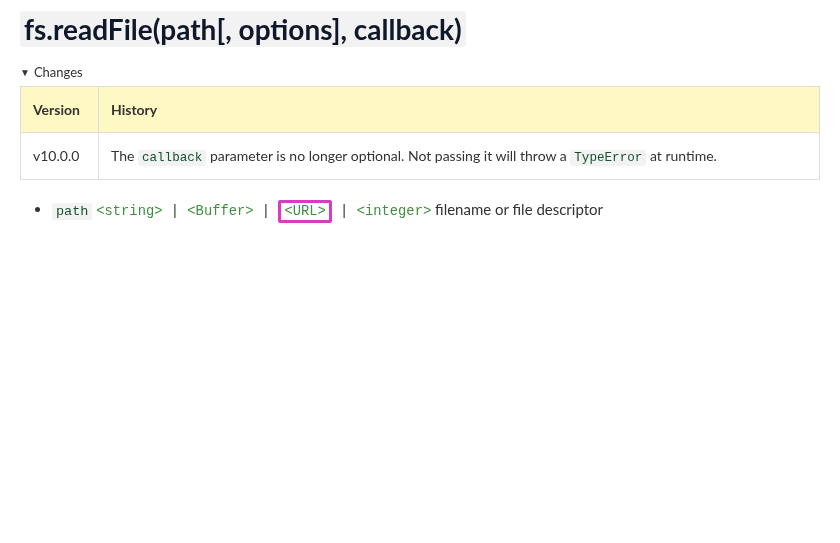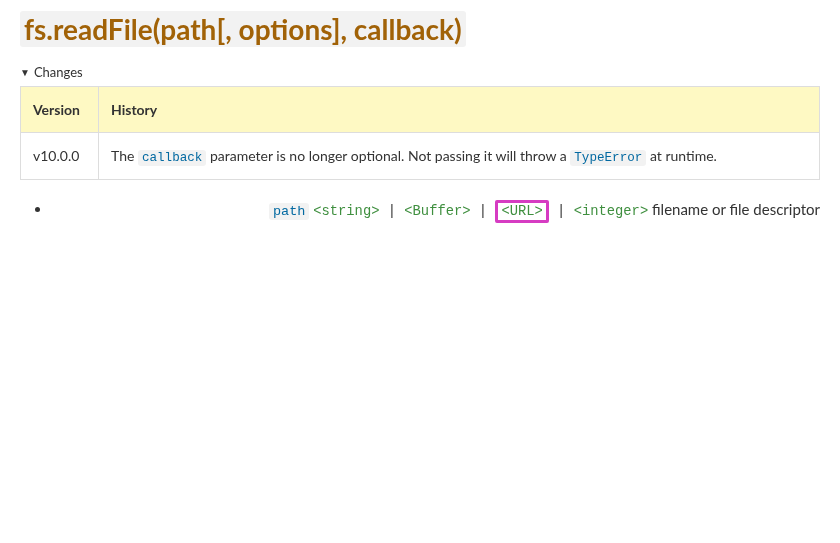--- a/index.html
+++ b/index.html
@@ -9,21 +9,21 @@
     color: #333;
     margin: 0;
     padding: 12px 20px 20px 20px;
     background: #fff;
     width: 840px;
   }
   h2.sig {
     font-size: 28px;
     font-weight: 700;
     margin: 0 0 18px 0;
-    color: #a16207;
+    color: #0f172a;
   }
   h2.sig .sig-inner {
     background: #f2f2f2;
     padding: 1px 4px;
     border-radius: 3px;
   }
   .history-toggle {
     font-size: 13px;
     color: #333;
     cursor: pointer;
@@ -56,36 +56,35 @@
   table.history td.ver {
     width: 78px;
     color: #333;
   }
   code {
     font-family: "SFMono-Regular", Consolas, "Liberation Mono", Menlo, monospace;
     background: #f2f2f2;
     padding: 1px 4px;
     border-radius: 3px;
     font-size: 0.9em;
-    color: #0369a1;
+    color: #14532d;
   }
   .italic { font-style: italic; }
   tr.highlight-row {
     outline: 3px solid #d63cc2;
     outline-offset: -1px;
   }
   ul.params {
     margin: 16px 0 0 0;
     padding-left: 32px;
   }
   ul.params li {
     font-size: 15px;
     color: #333;
     margin-bottom: 6px;
-    text-align: right;
   }
   .typelink {
     color: #3f8f3f;
     font-family: "SFMono-Regular", Consolas, "Liberation Mono", Menlo, monospace;
     font-size: 0.92em;
   }
   .typelink.boxed {
     border: 3px solid #d63cc2;
     padding: 1px 3px;
     border-radius: 2px;

